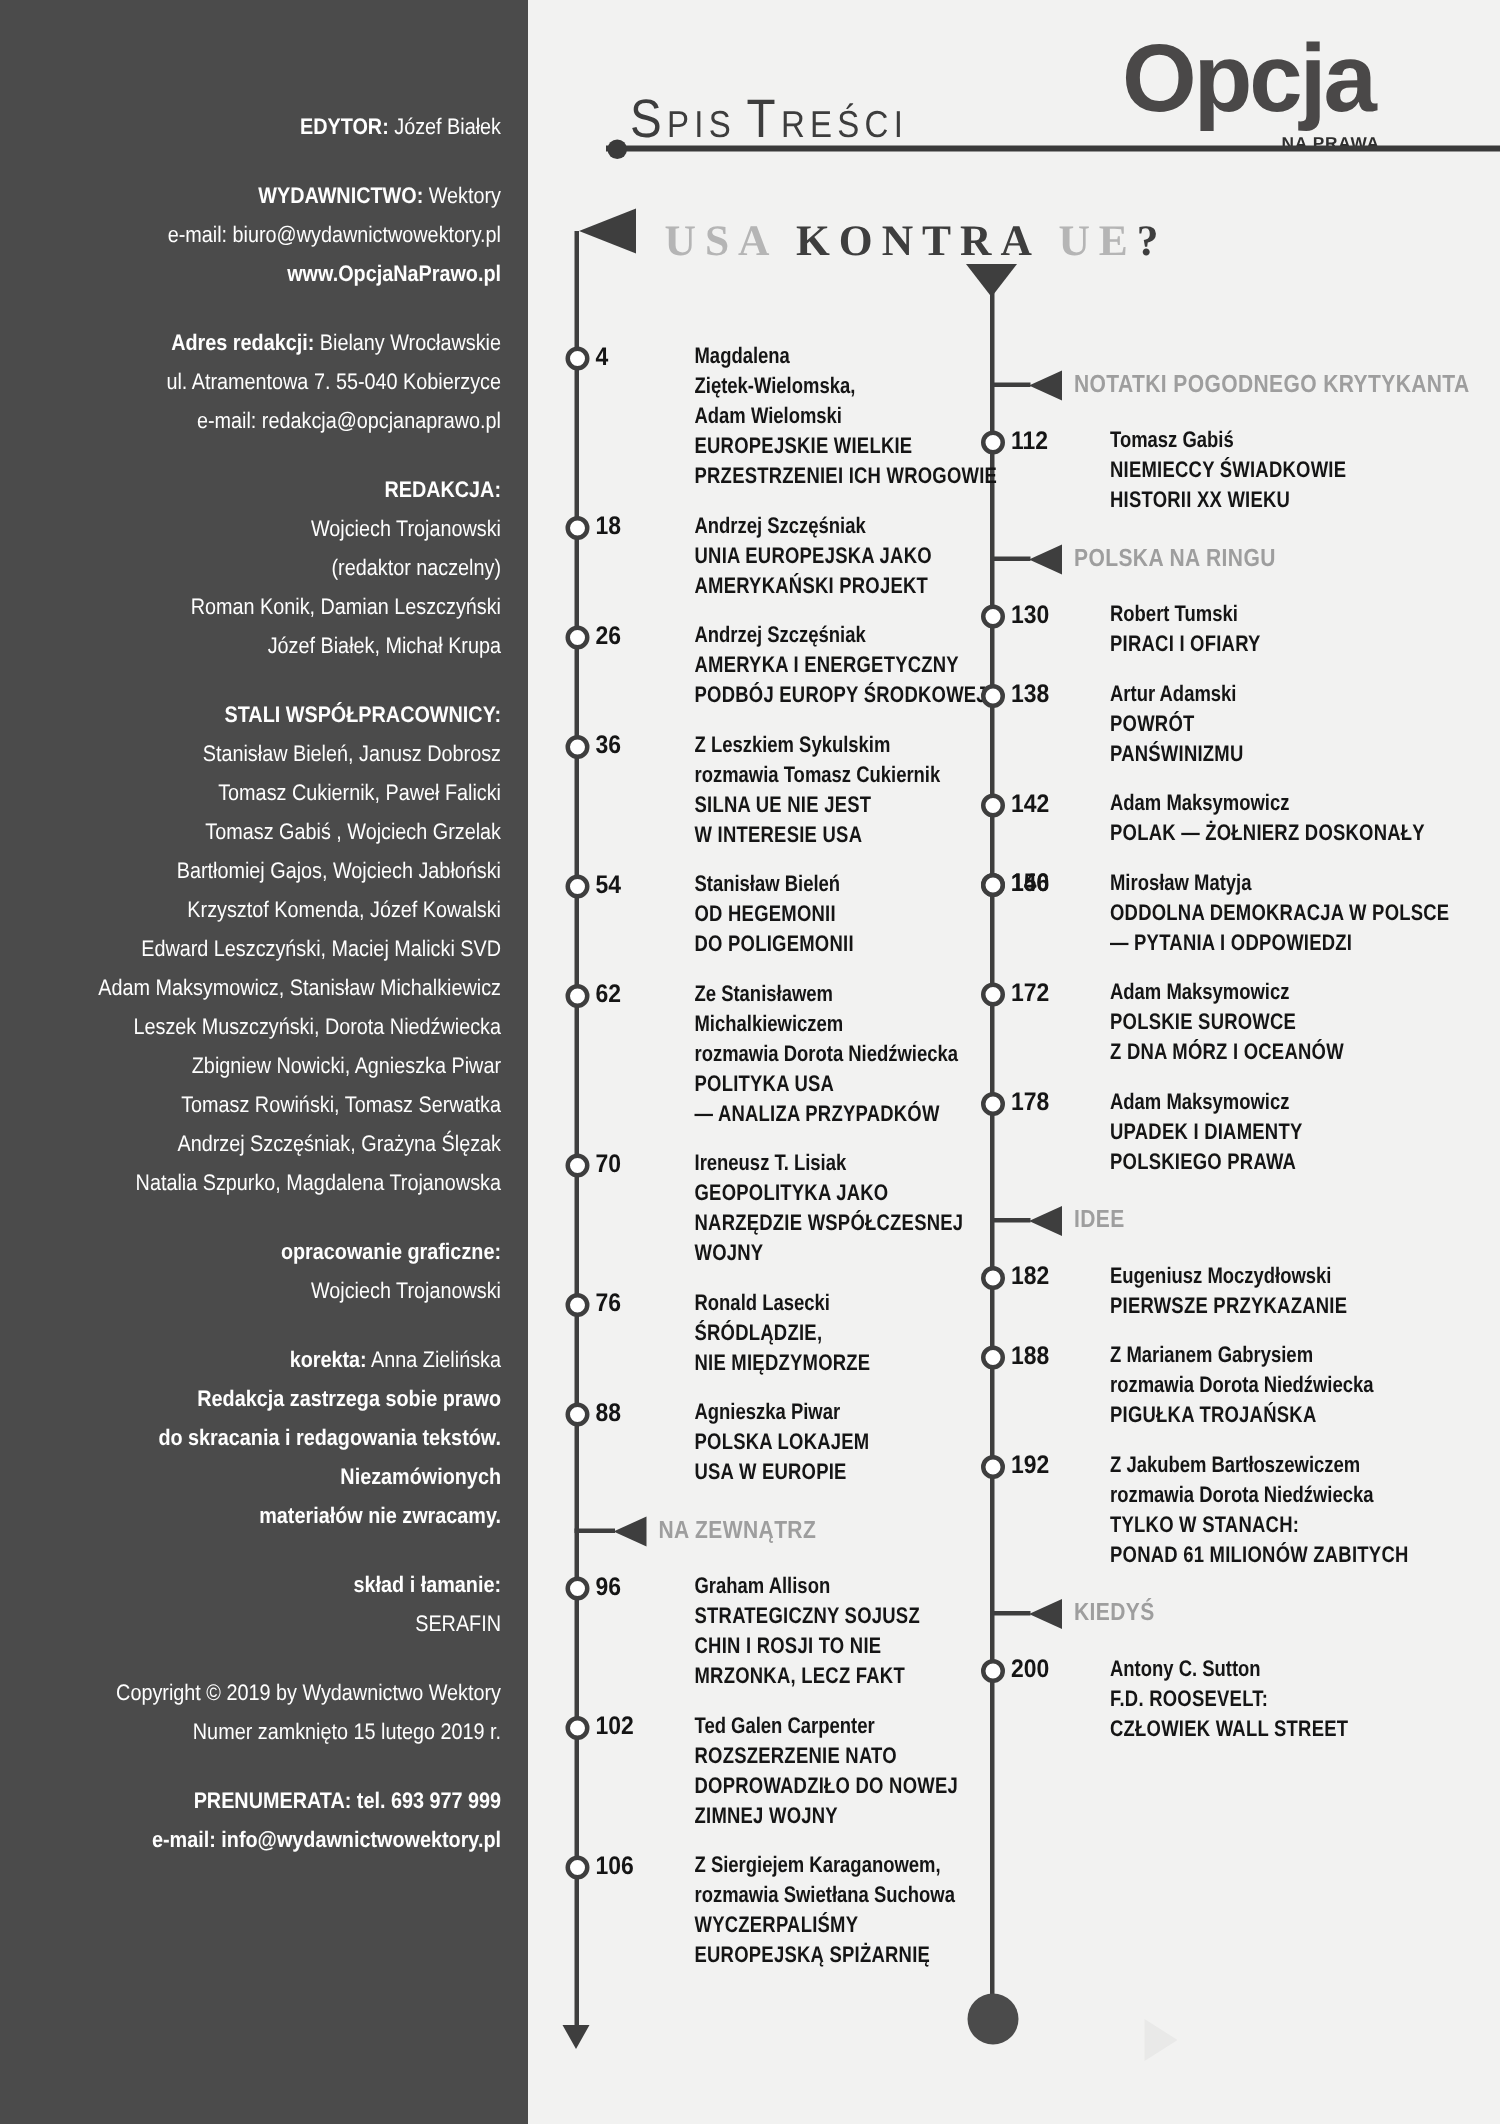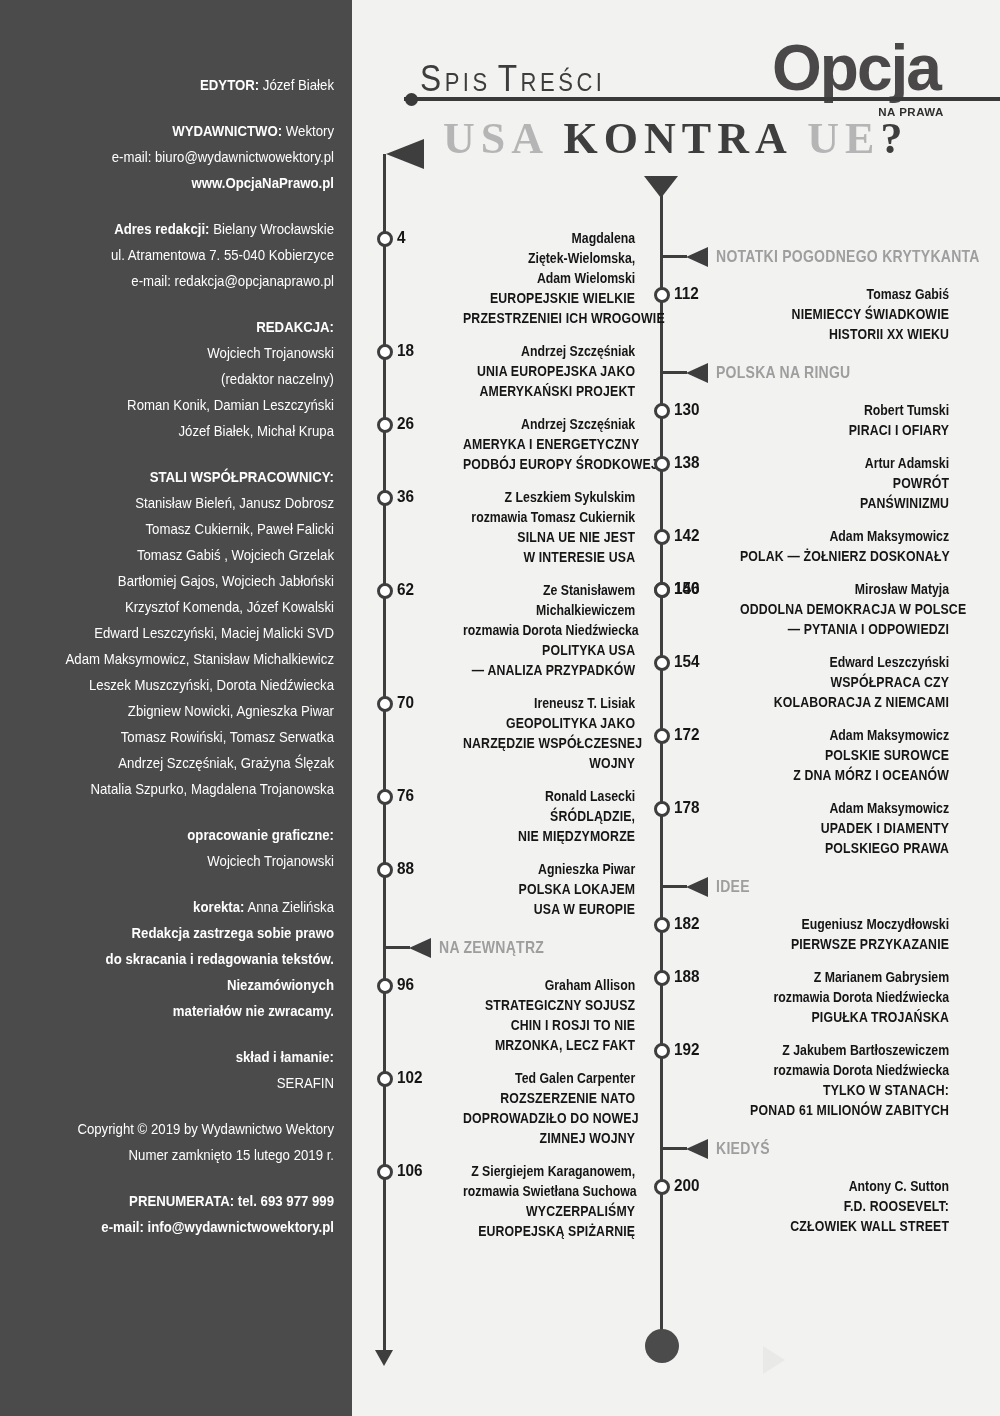--- a/index.html
+++ b/index.html
@@ -17,28 +17,28 @@
   .sb-line{font-size:15px;line-height:26px;text-align:right;white-space:nowrap;
     transform:scaleX(0.88);transform-origin:100% 50%;font-weight:400;color:#fefefe;}
   .sb-line b{font-weight:700;}
 
   
   .spis{position:absolute;left:420px;top:58px;color:#3d3d3d;white-space:nowrap;
     letter-spacing:4px;transform:scaleX(0.88);transform-origin:0 50%;}
   .spis .cap{font-size:36px;font-weight:400;}
   .spis .rest{font-size:25px;font-weight:400;}
   .spis .wordgap{display:inline-block;width:8px;}
-  .logo{position:absolute;left:772px;top:20px;margin-top:16px;}
+  .logo{position:absolute;left:748px;top:20px;}
   .logo-name{font-size:64px;font-weight:700;letter-spacing:-2px;color:#4a4848;line-height:1;}
   .logo-tag{position:absolute;right:-4px;top:70px;font-size:11.5px;font-weight:700;
     letter-spacing:0.5px;color:#2f2f2f;white-space:nowrap;}
   .rule{position:absolute;left:404px;top:97px;width:596px;height:4px;background:#3a3a3a;}
   .rule-dot{position:absolute;left:405px;top:93px;width:13px;height:13px;border-radius:50%;background:#3a3a3a;}
-  .headline{position:absolute;left:443px;top:113px;margin:0;font-family:"Liberation Serif",serif;
-    font-weight:700;font-size:44px;letter-spacing:6px;white-space:nowrap;}
+  .headline{position:absolute;left:443px;top:145px;margin:0;font-family:"Liberation Serif",serif;
+    font-weight:700;font-size:29px;letter-spacing:6px;white-space:nowrap;}
   .headline .light{color:var(--light);}
   .headline .dark{color:var(--ink);}
 
   
   .flag-left{position:absolute;left:386px;top:139px;width:0;height:0;
     border-right:38px solid var(--ink);border-top:15px solid transparent;border-bottom:15px solid transparent;}
   .vline{position:absolute;width:3px;background:var(--ink);}
   .vline.l{left:383px;top:154px;height:1200px;}
   .vline.r{left:660px;top:192px;height:1140px;}
   .arrow-end{position:absolute;left:375px;top:1350px;width:0;height:0;
@@ -51,21 +51,21 @@
 
   
   .toc-col{position:absolute;top:228px;}
   .toc-col.left{left:383px;width:290px;}
   .toc-col.right{left:660px;width:335px;}
   .entry{position:relative;margin-bottom:13px;}
   .ring{position:absolute;left:-6.5px;top:3px;width:10px;height:10px;border:3px solid var(--ink);
     border-radius:50%;background:#ffffff;}
   .num{position:absolute;left:14px;top:0;font-size:17px;font-weight:700;color:var(--text);
     transform:scaleX(0.9);transform-origin:0 0;}
-  .lines{margin-left:80px;text-align:right;}
+  .lines{margin-left:80px;}
   .tline{font-size:15px;line-height:20px;font-weight:700;color:var(--text);white-space:nowrap;
     transform:scaleX(0.82);transform-origin:0 50%;}
   .tline.t{letter-spacing:0.2px;}
   .marker{position:relative;height:26px;margin:16px 0 14px 0;}
   .marker .tick{position:absolute;left:0;top:11px;width:27px;height:3px;background:var(--ink);}
   .marker .tri{position:absolute;left:26px;top:3px;width:0;height:0;
     border-right:22px solid var(--ink);border-top:10px solid transparent;border-bottom:10px solid transparent;}
   .marker .mlabel{position:absolute;left:56px;top:3px;font-size:16.5px;font-weight:700;color:var(--label);
     white-space:nowrap;transform:scaleX(0.85);transform-origin:0 0;letter-spacing:0.3px;}
 </style>
@@ -192,20 +192,29 @@
         <span class="num">36</span>
         <div class="lines">
           <div class="tline a">Z Leszkiem Sykulskim</div>
           <div class="tline a">rozmawia Tomasz Cukiernik</div>
           <div class="tline t">SILNA UE NIE JEST</div>
           <div class="tline t">W INTERESIE USA</div>
         </div>
       </div>
       <div class="entry">
         <span class="ring"></span>
+        <span class="num">54</span>
+        <div class="lines">
+          <div class="tline a">Stanisław Bieleń</div>
+          <div class="tline t">OD HEGEMONII</div>
+          <div class="tline t">DO POLIGEMONII</div>
+        </div>
+      </div>
+      <div class="entry">
+        <span class="ring"></span>
         <span class="num">62</span>
         <div class="lines">
           <div class="tline a">Ze Stanisławem</div>
           <div class="tline a">Michalkiewiczem</div>
           <div class="tline a">rozmawia Dorota Niedźwiecka</div>
           <div class="tline t">POLITYKA USA</div>
           <div class="tline t">— ANALIZA PRZYPADKÓW</div>
         </div>
       </div>
       <div class="entry">
@@ -325,29 +334,20 @@
         <span class="ring"></span>
         <span class="num">150</span>
         <div class="lines">
           <div class="tline a">Mirosław Matyja</div>
           <div class="tline t">ODDOLNA DEMOKRACJA W POLSCE</div>
           <div class="tline t">— PYTANIA I ODPOWIEDZI</div>
         </div>
       </div>
       <div class="entry">
         <span class="ring"></span>
-        <span class="num">154</span>
-        <div class="lines">
-          <div class="tline a">Edward Leszczyński</div>
-          <div class="tline t">WSPÓŁPRACA CZY</div>
-          <div class="tline t">KOLABORACJA Z NIEMCAMI</div>
-        </div>
-      </div>
-      <div class="entry">
-        <span class="ring"></span>
         <span class="num">172</span>
         <div class="lines">
           <div class="tline a">Adam Maksymowicz</div>
           <div class="tline t">POLSKIE SUROWCE</div>
           <div class="tline t">Z DNA MÓRZ I OCEANÓW</div>
         </div>
       </div>
       <div class="entry">
         <span class="ring"></span>
         <span class="num">178</span>

